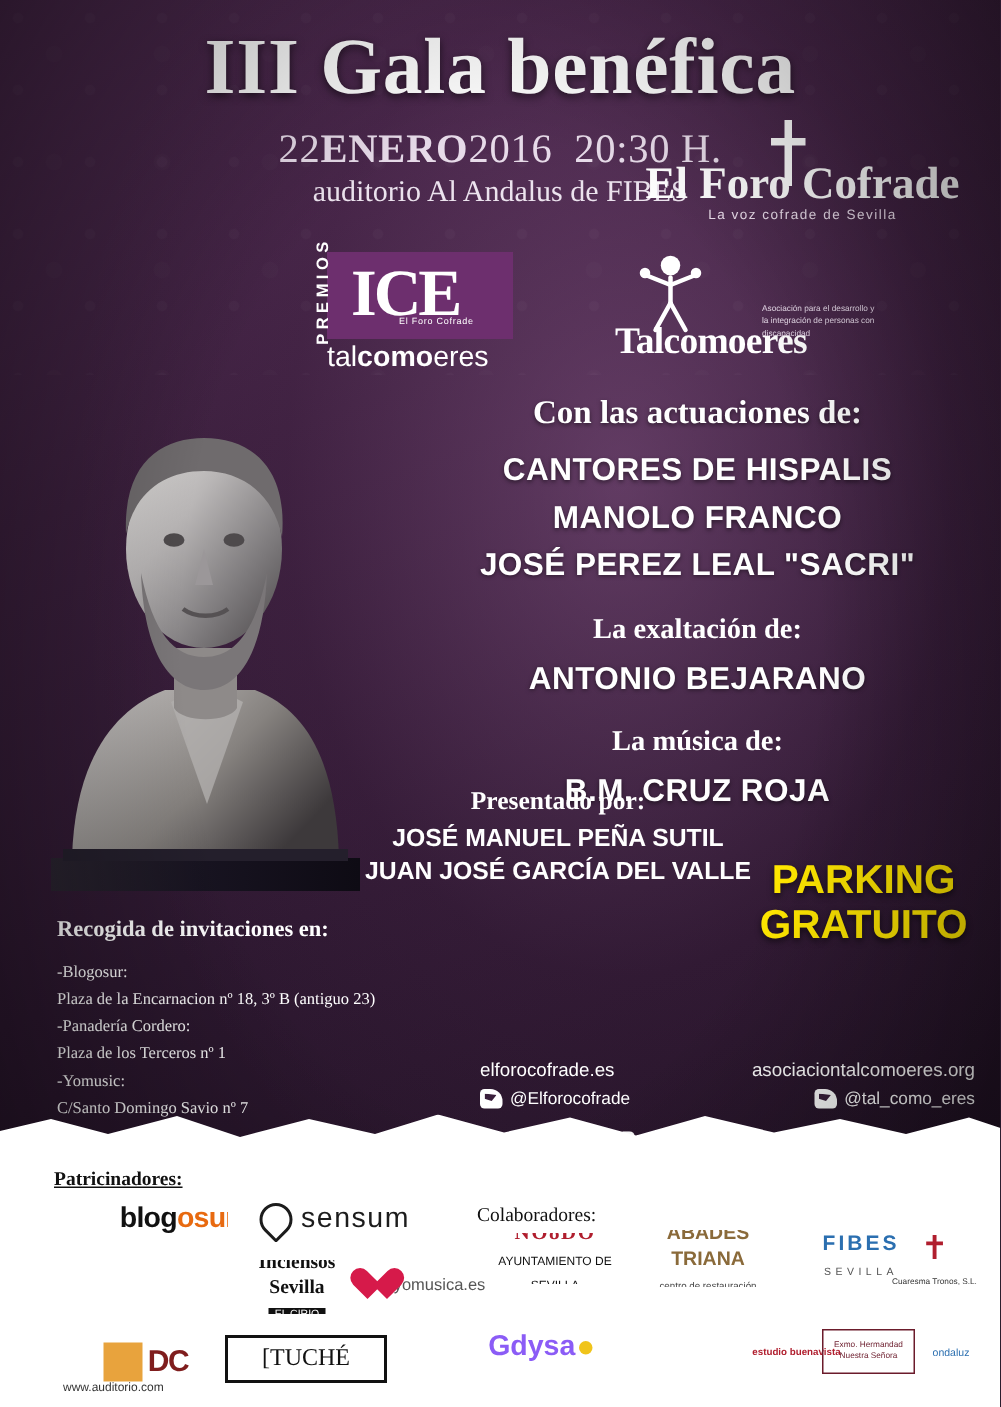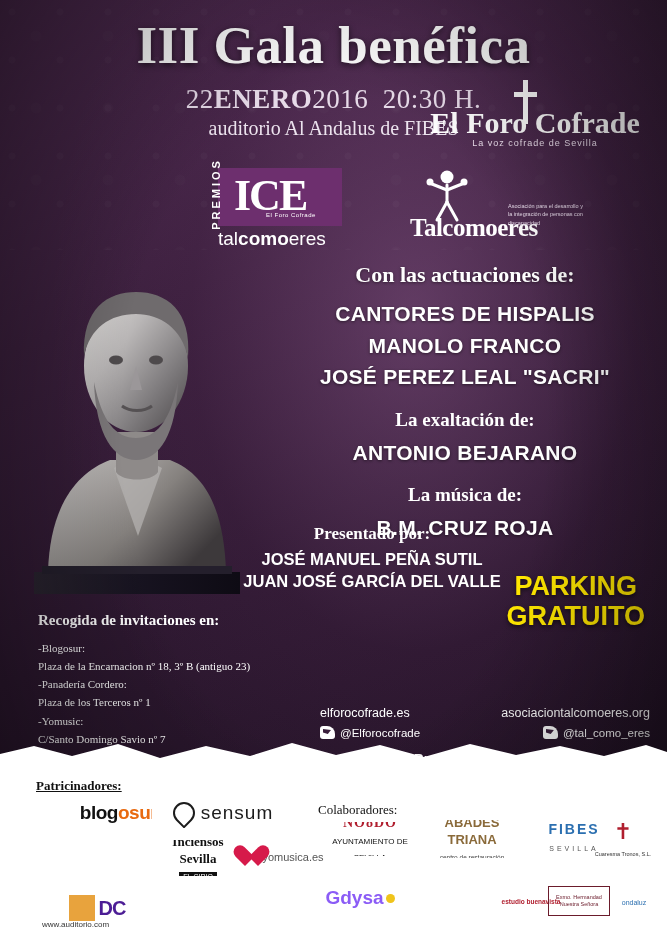--- a/index.html
+++ b/index.html
@@ -294,21 +294,21 @@
   }
   .yomusic .heart:before, .yomusic .heart:after {
     content:""; position:absolute; width:13px; height:20px; background:#d61a4a; border-radius: 13px 13px 0 0;
   }
   .yomusic .heart:before { left: 13px; transform: rotate(-45deg); transform-origin: 0 100%; }
   .yomusic .heart:after { left: 13px; transform: rotate(45deg); transform-origin: 100% 100%; }
   .yomusic .txt { font-size: 11px; color: #555; }
 
   .dcostero { left: 42px; top: 148px; width: 110px; height: 40px; }
   .dcostero .sq { width: 26px; height: 26px; background: #e8a33d; margin-right: 4px; }
-  .dcostero .txt { font-size: 20px; font-weight: bold; color: #4c1d95; letter-spacing: -1px; }
+  .dcostero .txt { font-size: 20px; font-weight: bold; color: #7f1d1d; letter-spacing: -1px; }
   .dcostero-url { position: absolute; left: 42px; top: 180px; font-size: 8px; color: #333; }
 
   .tuche { left: 150px; top: 150px; width: 108px; height: 32px; border: 2px solid #111; }
   .tuche .txt { font-family: "Liberation Serif", serif; font-size: 16px; color: #111; }
 
   .nodo { left: 322px; top: 82px; width: 96px; height: 34px; text-align:center; }
   .nodo .t1 { font-family: "Liberation Serif", serif; font-size: 14px; font-weight:bold; color:#b01e2e; letter-spacing:1px; }
   .nodo .t2 { font-size: 8px; color: #111; line-height: 1.2; }
 
   .abades { left: 424px; top: 80px; width: 96px; height: 38px; text-align:center; }
@@ -514,20 +514,23 @@
       <span class="heart"></span>
       <span class="txt">yomusica.es</span>
     </div>
 
     <div class="logo-chip dcostero">
       <span class="sq"></span>
       <span class="txt">DC</span>
     </div>
     <div class="dcostero-url">www.auditorio.com</div>
 
+    <div class="logo-chip tuche">
+      <span class="txt">[TUCHÉ</span>
+    </div>
 
     <div class="logo-chip nodo">
       <span>
         <span class="t1">NO8DO</span><br>
         <span class="t2">AYUNTAMIENTO DE SEVILLA</span>
       </span>
     </div>
 
     <div class="logo-chip abades">
       <span>

